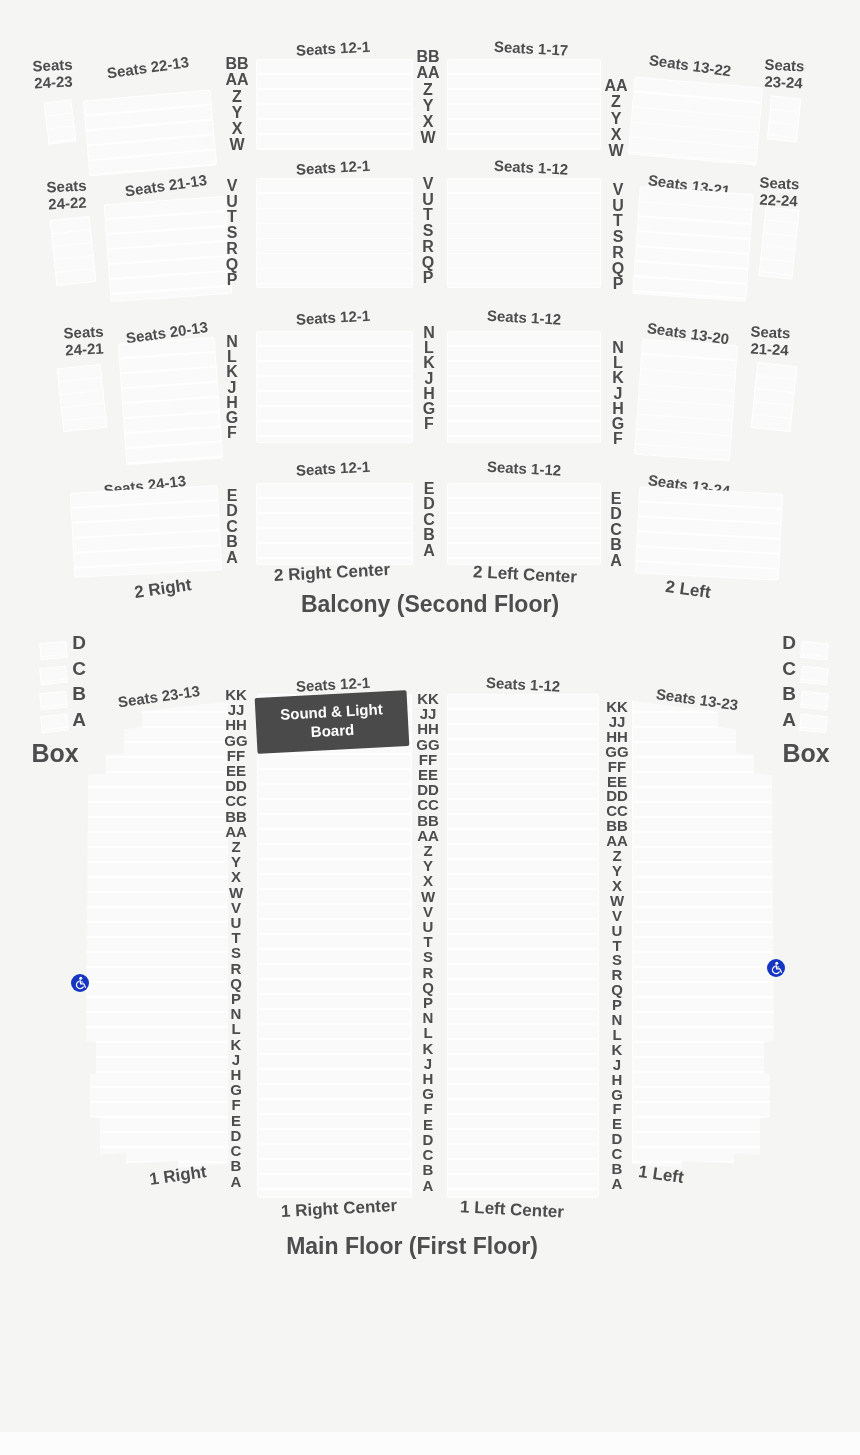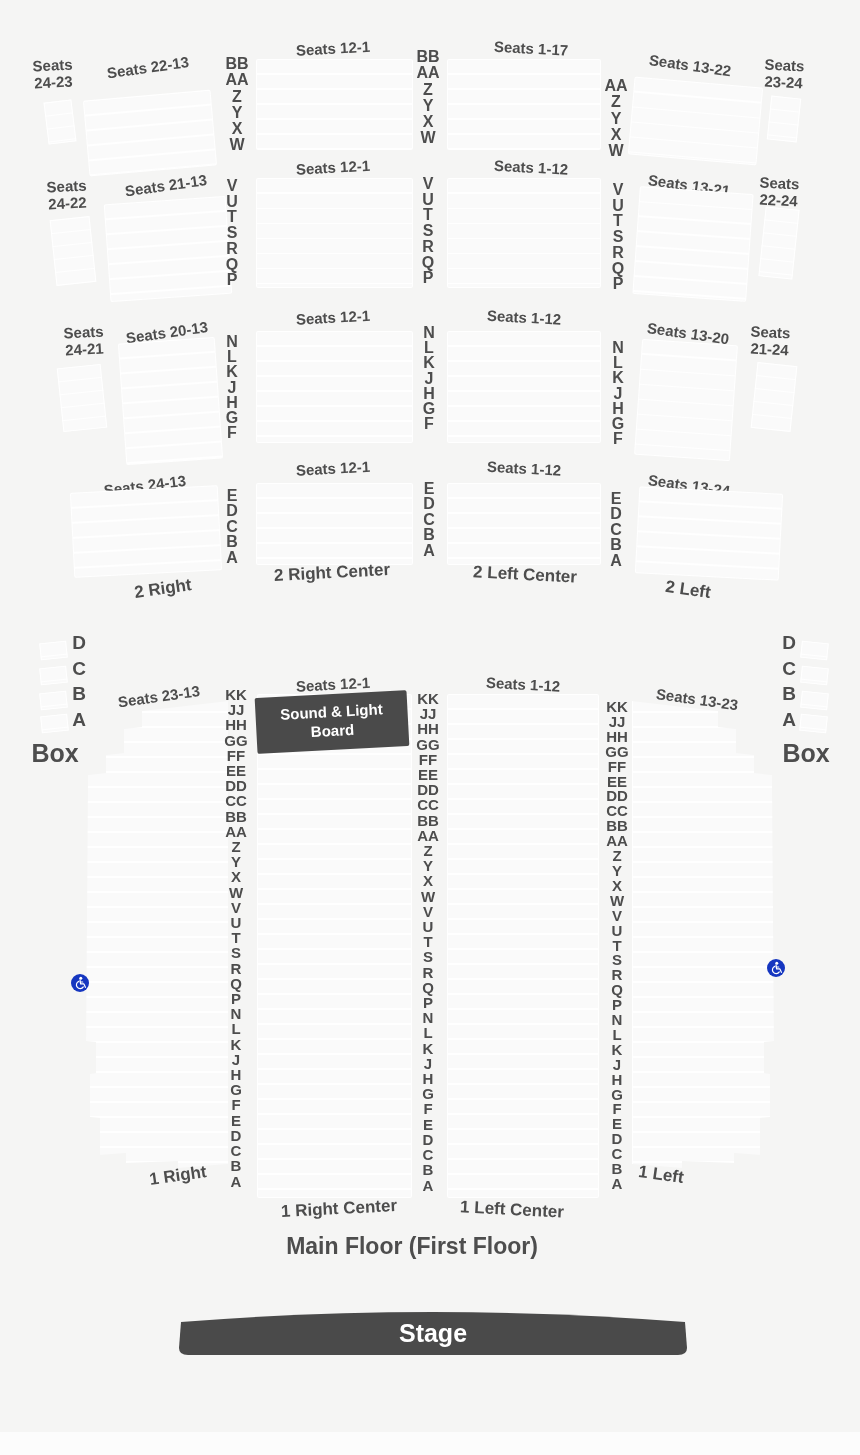--- a/index.html
+++ b/index.html
@@ -148,20 +148,21 @@
 C
 B
 A</div>
   <div class="lb" style="left:689px;top:486px;transform:translate(-50%,-50%) rotate(8deg);">Seats 13-24</div>
   <div class="sec" style="left:637px;top:490px;width:142px;height:85px;transform:rotate(3deg);"></div>
 
   <div class="secname" style="left:163px;top:589px;transform:translate(-50%,-50%) rotate(-8deg);">2 Right</div>
   <div class="secname" style="left:332px;top:573px;transform:translate(-50%,-50%) rotate(-3deg);">2 Right Center</div>
   <div class="secname" style="left:525px;top:575px;transform:translate(-50%,-50%) rotate(3deg);">2 Left Center</div>
   <div class="secname" style="left:688px;top:590px;transform:translate(-50%,-50%) rotate(8deg);">2 Left</div>
+  <div class="bigtitle" style="left:430px;top:604px;transform:translate(-50%,-50%);">Balcony (Second Floor)</div>
 
   <div class="boxcol" style="left:64px;top:630px;">D
 C
 B
 A</div>
   <div class="mini" style="left:40px;top:642px;width:25px;height:15px;transform:rotate(-6deg);"></div>
   <div class="mini" style="left:40px;top:667px;width:25px;height:15px;transform:rotate(-6deg);"></div>
   <div class="mini" style="left:40px;top:692px;width:25px;height:15px;transform:rotate(-6deg);"></div>
   <div class="mini" style="left:41px;top:715px;width:25px;height:15px;transform:rotate(-6deg);"></div>
   <div class="boxword" style="left:55px;top:753px;transform:translate(-50%,-50%);">Box</div>
@@ -310,21 +311,15 @@
       <path d="M10.4 9.8 a5 5 0 1 0 6.0 7.4" stroke="#fff" stroke-width="1.6" fill="none" stroke-linecap="round"></path>
     </svg>
   </div>
 
   <div class="secname" style="left:178px;top:1176px;transform:translate(-50%,-50%) rotate(-8deg);">1 Right</div>
   <div class="secname" style="left:339px;top:1209px;transform:translate(-50%,-50%) rotate(-3deg);">1 Right Center</div>
   <div class="secname" style="left:512px;top:1210px;transform:translate(-50%,-50%) rotate(3deg);">1 Left Center</div>
   <div class="secname" style="left:661px;top:1175px;transform:translate(-50%,-50%) rotate(8deg);">1 Left</div>
   <div class="bigtitle" style="left:412px;top:1246px;transform:translate(-50%,-50%);">Main Floor (First Floor)</div>
 
-  <div style="position:absolute;left:173px;top:1302px;width:520px;height:58px;">
-    <svg width="520" height="58" viewBox="0 0 520 58">
-      <path d="M 8,20 Q 260,0 512,20 L 514,46 Q 514,53 505,53 L 15,53 Q 6,53 6,46 Z" fill="#4a4a4a"></path>
-    </svg>
-    <div class="stage-label" style="left:260px;top:31px;transform:translate(-50%,-50%);">Stage</div>
-  </div>
 
   <div class="whitestrip" style="top:1432px;height:23px;"></div>
 </div>
 
 </body></html>

